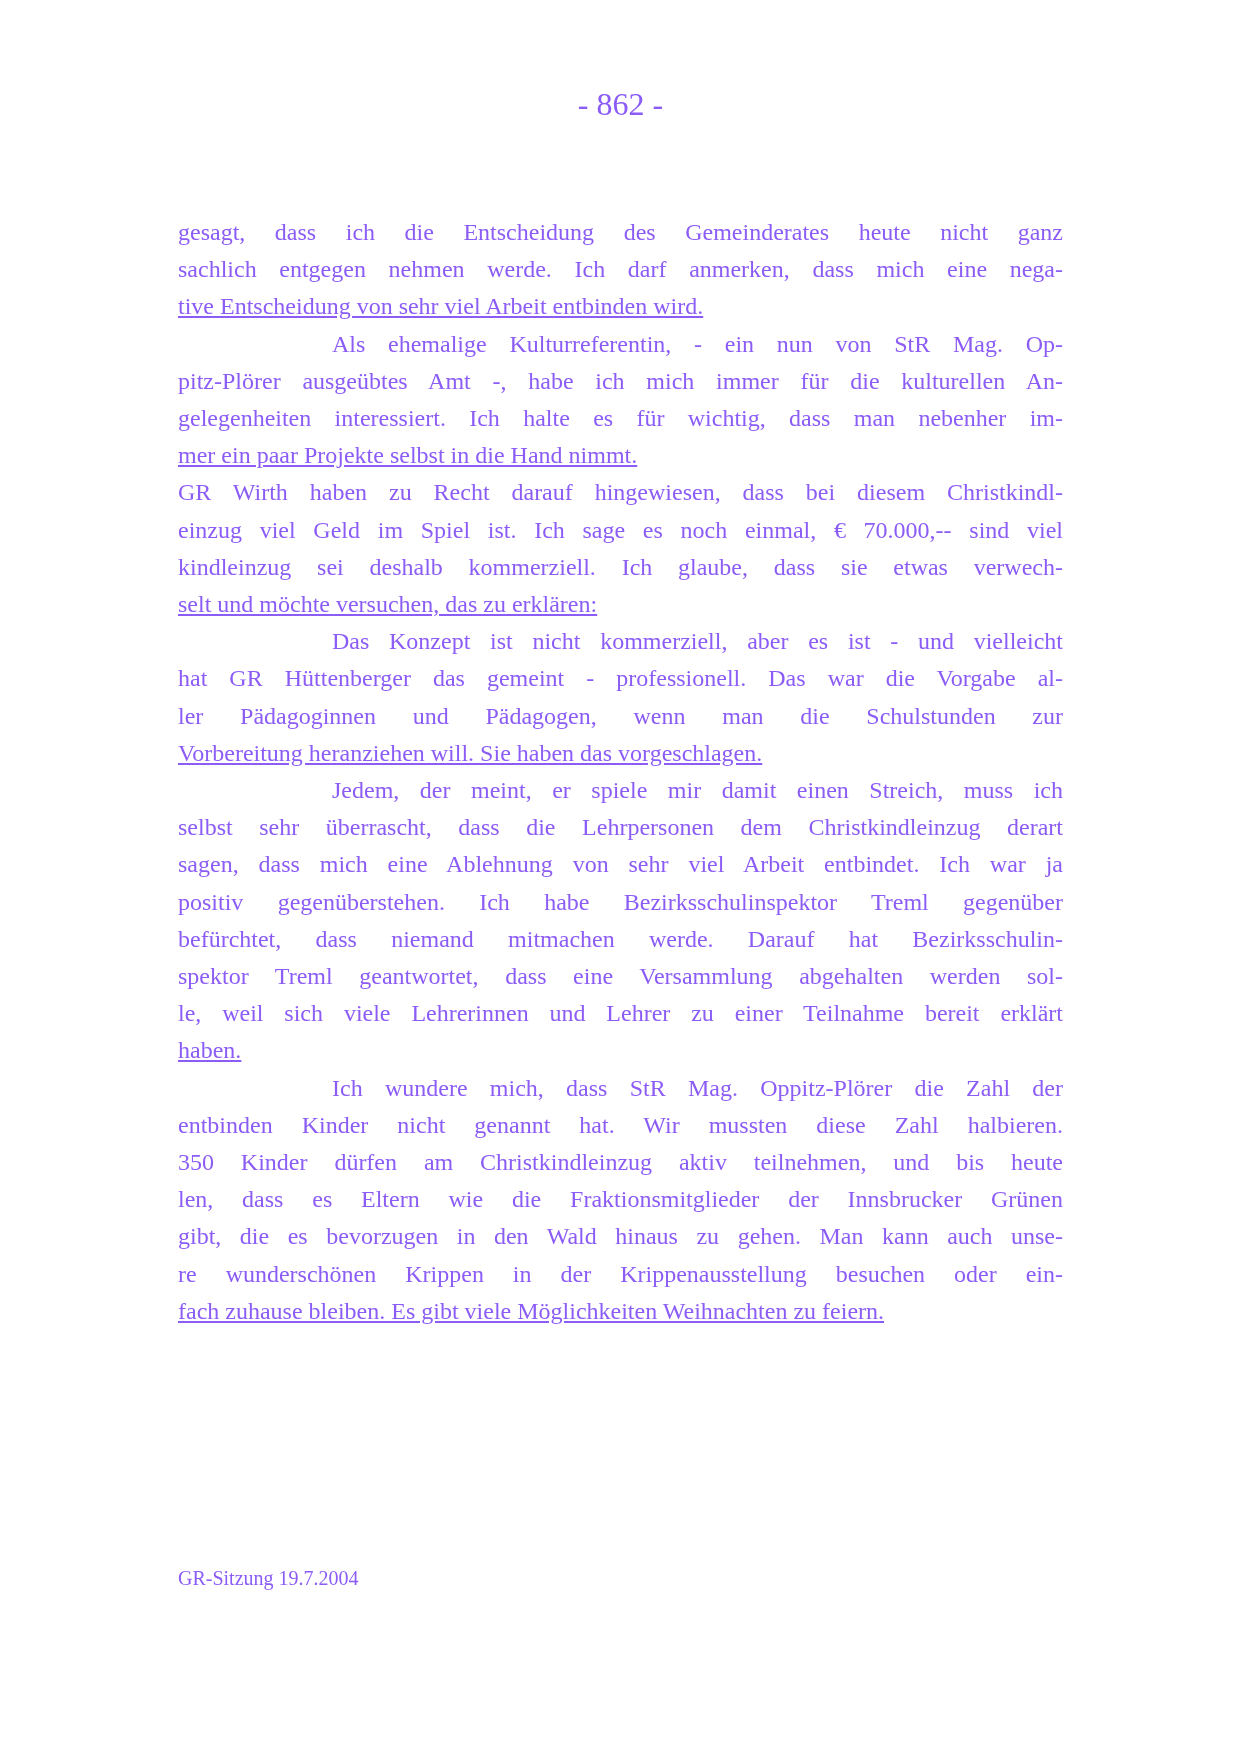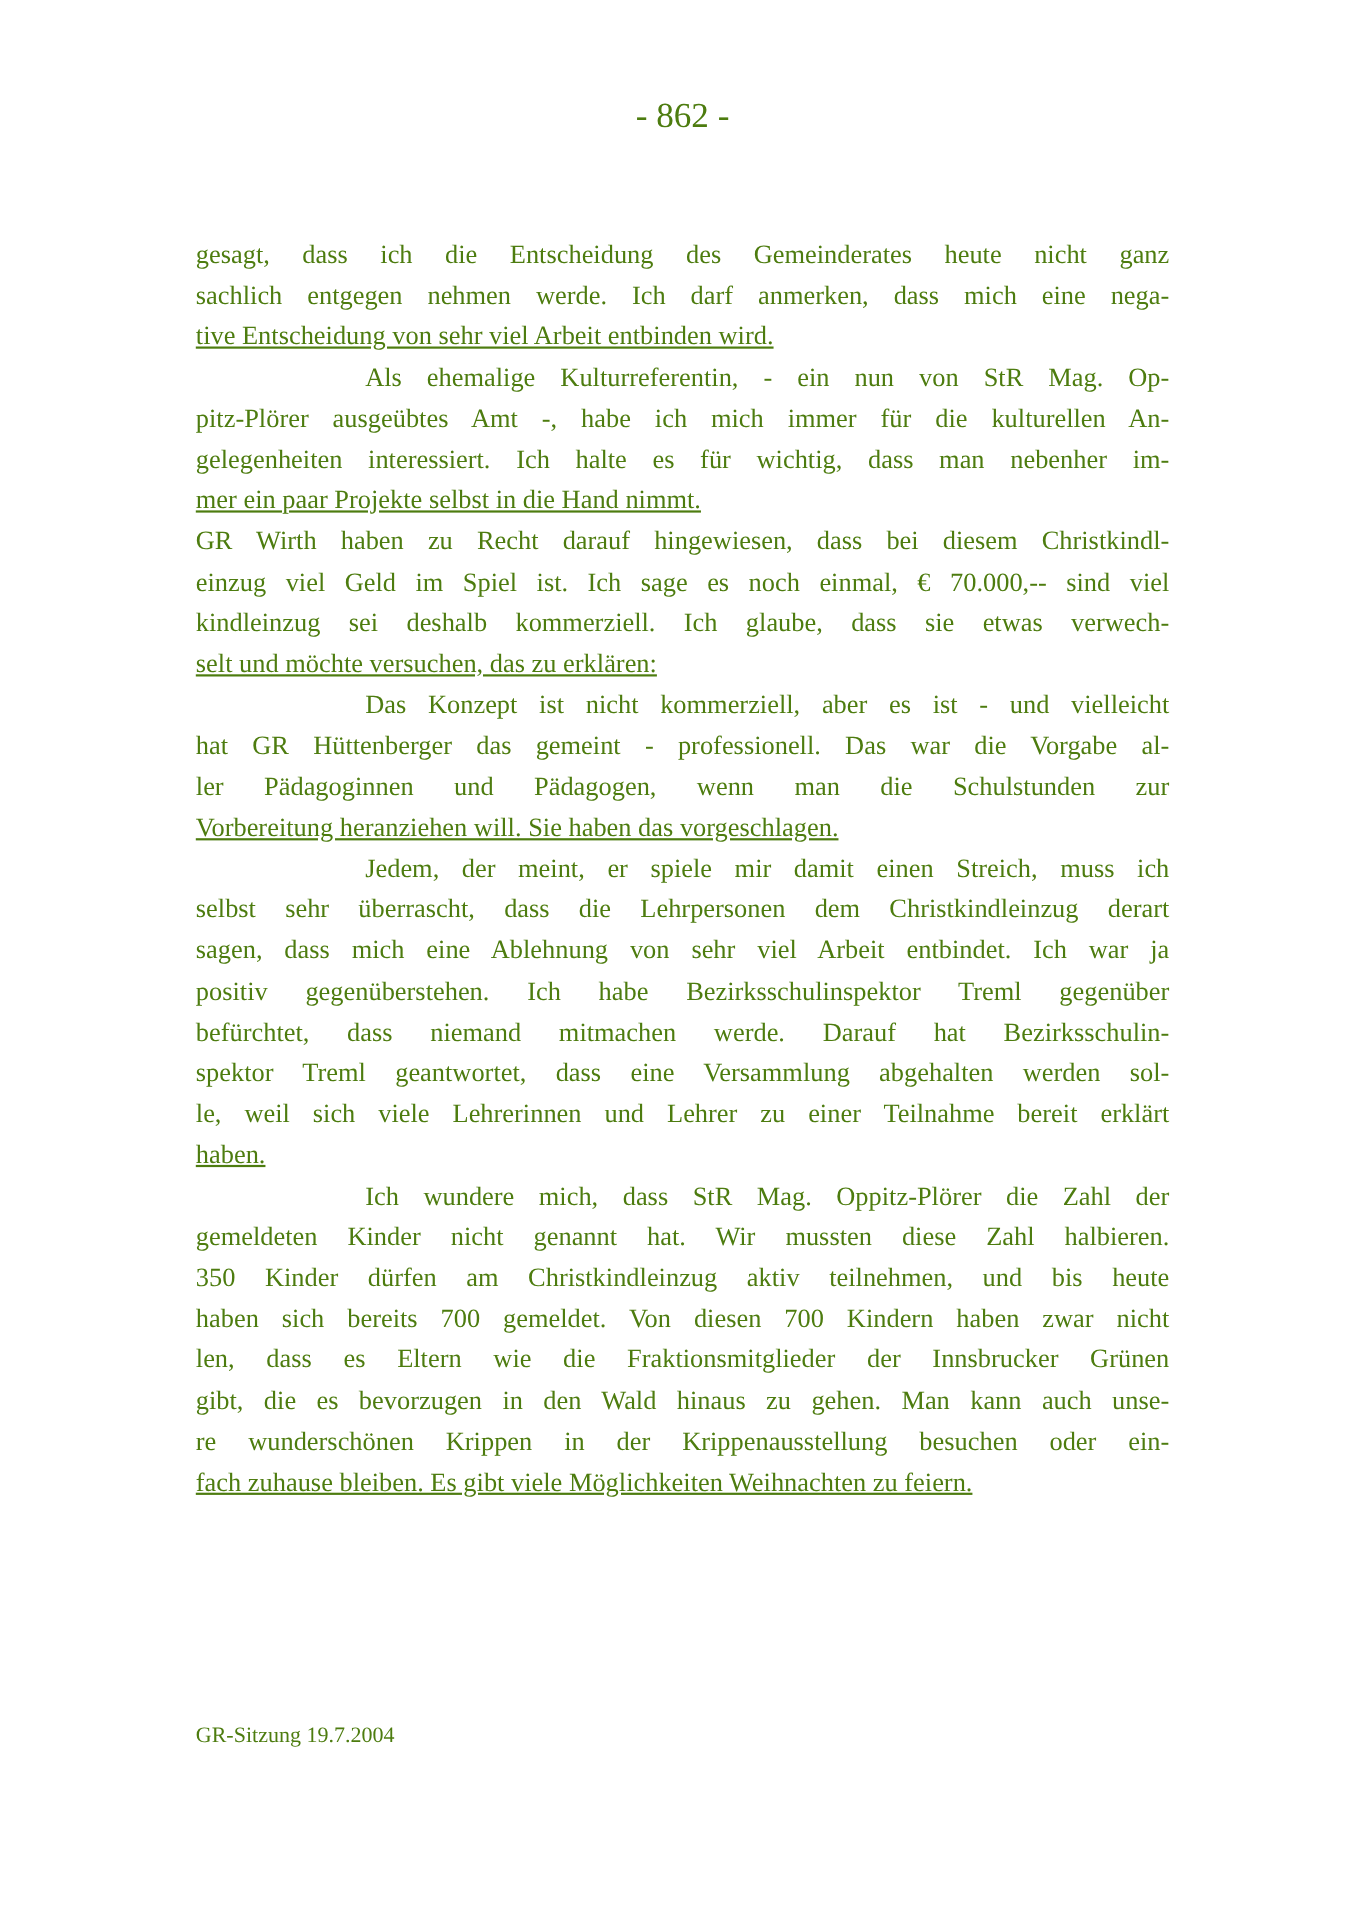--- a/index.html
+++ b/index.html
@@ -6,21 +6,21 @@
     margin: 0;
     padding: 0;
     background: #ffffff;
   }
   .page {
     position: relative;
     width: 1240px;
     height: 1755px;
     background: #ffffff;
     font-family: "Liberation Serif", "DejaVu Serif", serif;
-    color: #4d7c0f;
+    color: #8b5cf6;
     overflow: hidden;
   }
   .page-number {
     position: absolute;
     left: 178px;
     top: 86px;
     width: 885px;
     text-align: center;
     font-size: 32px;
     line-height: 36px;
@@ -79,23 +79,22 @@
       <div class="line para-end">Vorbereitung heranziehen will. Sie haben das vorgeschlagen.</div>
       <div class="line indent">Jedem, der meint, er spiele mir damit einen Streich, muss ich</div>
       <div class="line">selbst sehr überrascht, dass die Lehrpersonen dem Christkindleinzug derart</div>
       <div class="line">sagen, dass mich eine Ablehnung von sehr viel Arbeit entbindet. Ich war ja</div>
       <div class="line">positiv gegenüberstehen. Ich habe Bezirksschulinspektor Treml gegenüber</div>
       <div class="line">befürchtet, dass niemand mitmachen werde. Darauf hat Bezirksschulin-</div>
       <div class="line">spektor Treml geantwortet, dass eine Versammlung abgehalten werden sol-</div>
       <div class="line">le, weil sich viele Lehrerinnen und Lehrer zu einer Teilnahme bereit erklärt</div>
       <div class="line para-end">haben.</div>
       <div class="line indent">Ich wundere mich, dass StR Mag. Oppitz-Plörer die Zahl der</div>
-      <div class="line">gemeldeten Kinder nicht genannt hat. Wir mussten diese Zahl halbieren.</div>
+      <div class="line">entbinden Kinder nicht genannt hat. Wir mussten diese Zahl halbieren.</div>
       <div class="line">350 Kinder dürfen am Christkindleinzug aktiv teilnehmen, und bis heute</div>
-      <div class="line">haben sich bereits 700 gemeldet. Von diesen 700 Kindern haben zwar nicht</div>
       <div class="line">len, dass es Eltern wie die Fraktionsmitglieder der Innsbrucker Grünen</div>
       <div class="line">gibt, die es bevorzugen in den Wald hinaus zu gehen. Man kann auch unse-</div>
       <div class="line">re wunderschönen Krippen in der Krippenausstellung besuchen oder ein-</div>
       <div class="line para-end">fach zuhause bleiben. Es gibt viele Möglichkeiten Weihnachten zu feiern.</div>
     </div>
 
   <div class="footer">GR-Sitzung 19.7.2004</div>
 </div>
 
 </body></html>

